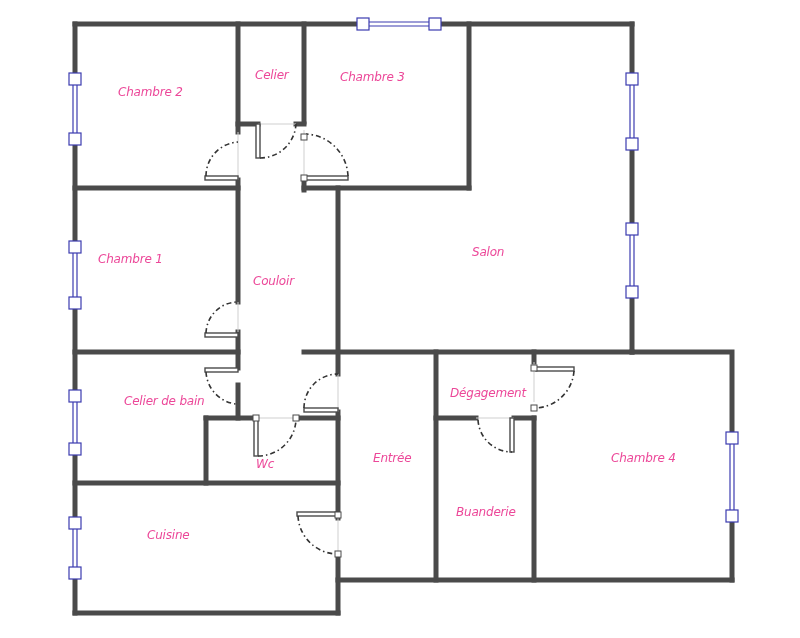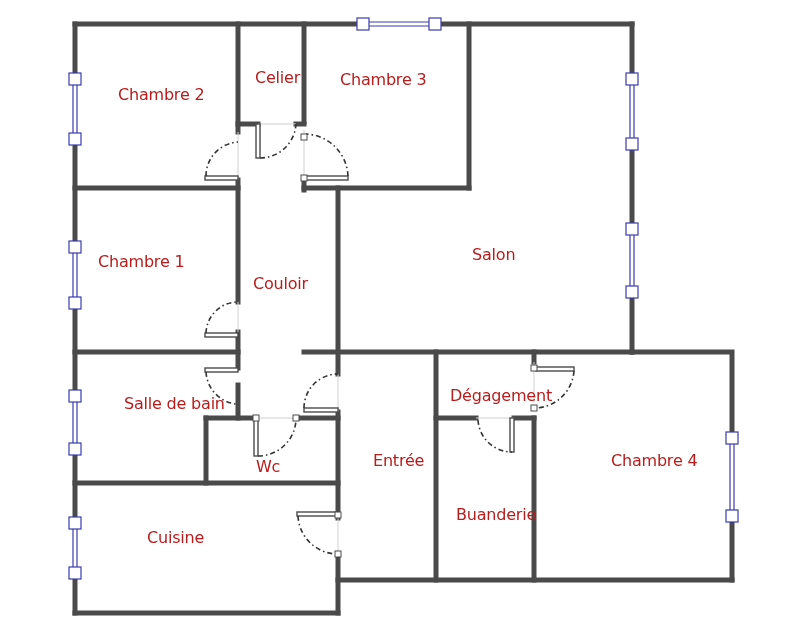--- a/index.html
+++ b/index.html
@@ -6,21 +6,21 @@
   body { width:800px; height:638px; overflow:hidden; position:relative; font-family:"DejaVu Sans", sans-serif; }
   #plan { position:absolute; left:0; top:0; width:800px; height:638px; }
   .wall { stroke:#4a4a4a; stroke-width:5; stroke-linecap:square; fill:none; }
   .door-leaf { fill:#ffffff; stroke:#4a4a4a; stroke-width:1.4; }
   .door-arc { fill:none; stroke:#333; stroke-width:1.6; stroke-dasharray:5 3 1.5 3; }
   .door-opening { stroke:#cfcfcf; stroke-width:1; fill:none; }
   .win-line { stroke:#3b3bb0; stroke-width:1.2; fill:none; }
   .win-fill { stroke:none; fill:#ffffff; }
   .win-post { fill:#ffffff; stroke:#3b3bb0; stroke-width:1.2; }
   .hinge { fill:#ffffff; stroke:#4a4a4a; stroke-width:1; }
-  .room-label { position:absolute; font-family:"DejaVu Sans", sans-serif; font-size:16px; color:#b91c1c; white-space:nowrap; letter-spacing:-0.2px; }
+  .room-label { position:absolute; font-family:"DejaVu Sans", sans-serif; font-size:12px; color:#ec4899; white-space:nowrap; letter-spacing:-0.2px;font-style:italic; }
 </style>
 </head>
 <body>
 
 <svg id="plan" viewBox="0 0 800 638" xmlns="http://www.w3.org/2000/svg">
 
   <g>
 
     <polyline class="wall" points="75,24 632,24"></polyline>
 
@@ -215,19 +215,19 @@
 </svg>
 
 <div>
   <span class="room-label" style="left: 118px; top: 85px;">Chambre 2</span>
   <span class="room-label" style="left: 255px; top: 68px;">Celier</span>
   <span class="room-label" style="left: 340px; top: 70px;">Chambre 3</span>
   <span class="room-label" style="left: 98px; top: 252px;">Chambre 1</span>
   <span class="room-label" style="left: 253px; top: 274px;">Couloir</span>
   <span class="room-label" style="left: 464px; top: 245px; margin-left: 8px;">Salon</span>
   <span class="room-label" style="left: 450px; top: 386px; text-align: center;">Dégagement</span>
-  <span class="room-label" style="left: 124px; top: 394px;">Salle de bain</span>
+  <span class="room-label" style="left: 124px; top: 394px;">Celier de bain</span>
   <span class="room-label" style="left: 256px; top: 457px;">Wc</span>
   <span class="room-label" style="left: 373px; top: 451px; text-align: center;">Entrée</span>
   <span class="room-label" style="left: 583px; top: 451px; margin-left: 28px;">Chambre 4</span>
   <span class="room-label" style="left: 456px; top: 505px;">Buanderie</span>
   <span class="room-label" style="left: 147px; top: 528px;">Cuisine</span>
 </div>
 
 </body></html>

